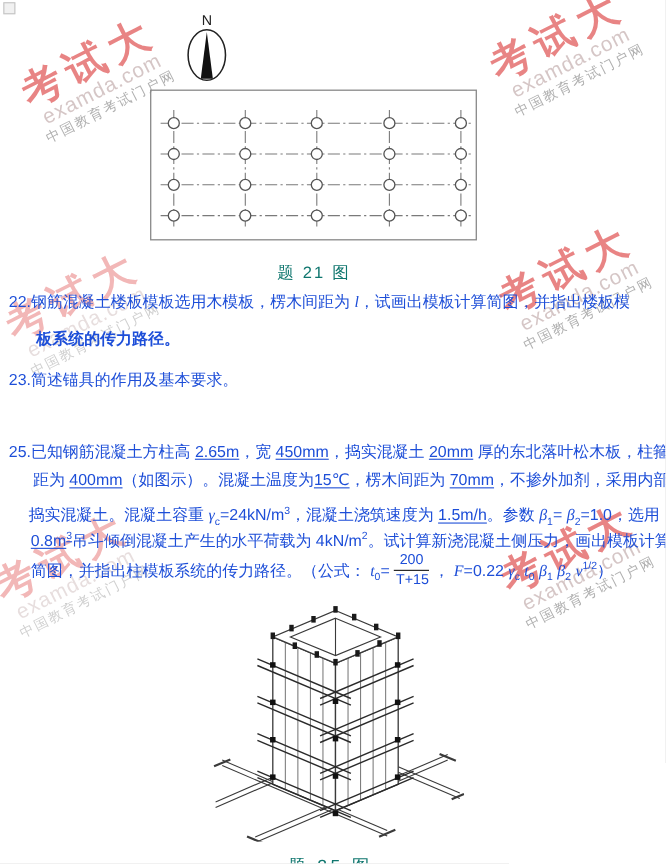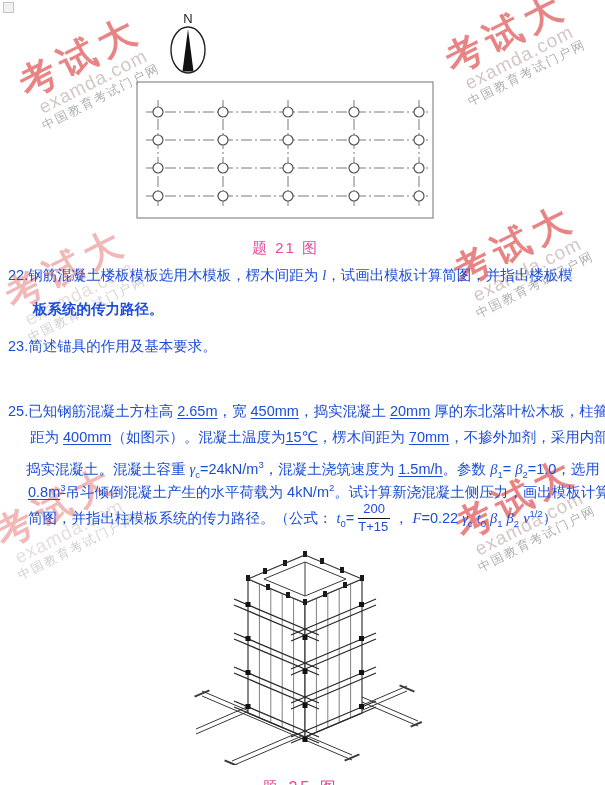--- a/index.html
+++ b/index.html
@@ -11,28 +11,28 @@
   
   .wm{position:absolute;z-index:1;transform:rotate(-27deg);transform-origin:center;
       text-align:center;white-space:nowrap;pointer-events:none;line-height:1.05;}
   .wm .b{font-size:37px;font-weight:bold;letter-spacing:7px;color:rgba(222,70,70,.78);}
   .wm .d{font-size:19px;letter-spacing:1px;color:rgba(198,176,176,.85);margin-top:-2px;}
   .wm .t{font-size:12.5px;letter-spacing:2px;color:rgba(138,138,138,.8);margin-top:1px;}
   .wm.light{opacity:.5;}
   .wm.strong{opacity:.85;}
   
   .fig{position:absolute;z-index:2;}
-  .caption{position:absolute;z-index:3;font-size:15px;letter-spacing:2px;color:#ec4899;white-space:nowrap;}
+  .caption{position:absolute;z-index:3;font-size:15px;letter-spacing:2px;color:#0f766e;white-space:nowrap;}
   
   .line{position:absolute;z-index:3;white-space:nowrap;font-size:14.5px;line-height:19px;color:#1d4ed8;}
   .line .u{text-decoration:underline;text-underline-offset:2px;}
   .line .i{font-style:italic;font-family:"Liberation Serif","DejaVu Serif",serif;}
   .line .sub{font-size:9.5px;vertical-align:-4px;}
   .line .sup{font-size:9.5px;vertical-align:6px;}
-  .frac{display:inline-block;vertical-align:middle;text-align:left;font-size:13px;
+  .frac{display:inline-block;vertical-align:middle;text-align:right;font-size:13px;
         margin:0 4px;line-height:1.15;position:relative;top:-1px;}
   .frac .num{display:block;border-bottom:1px solid #151515;padding:0 5px 1px;}
   .frac .den{display:block;padding-top:1px;}
 </style>
 </head>
 <body>
 
 <div class="page">
 
   <div class="corner-artifact"></div>

